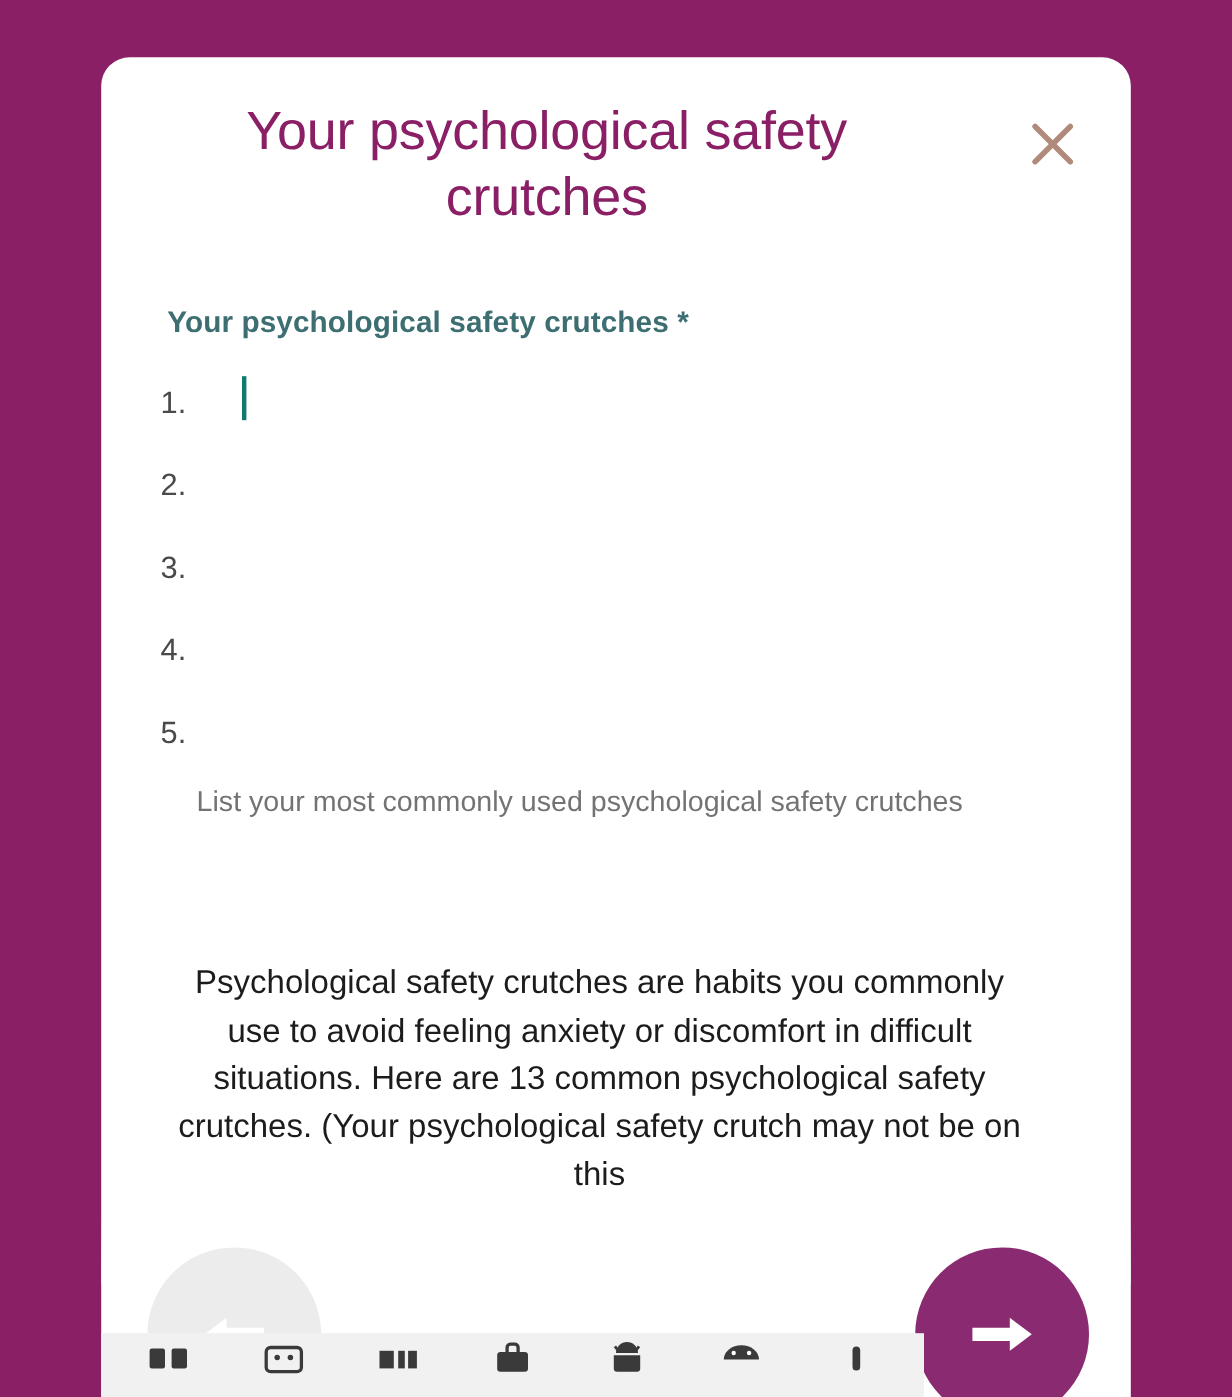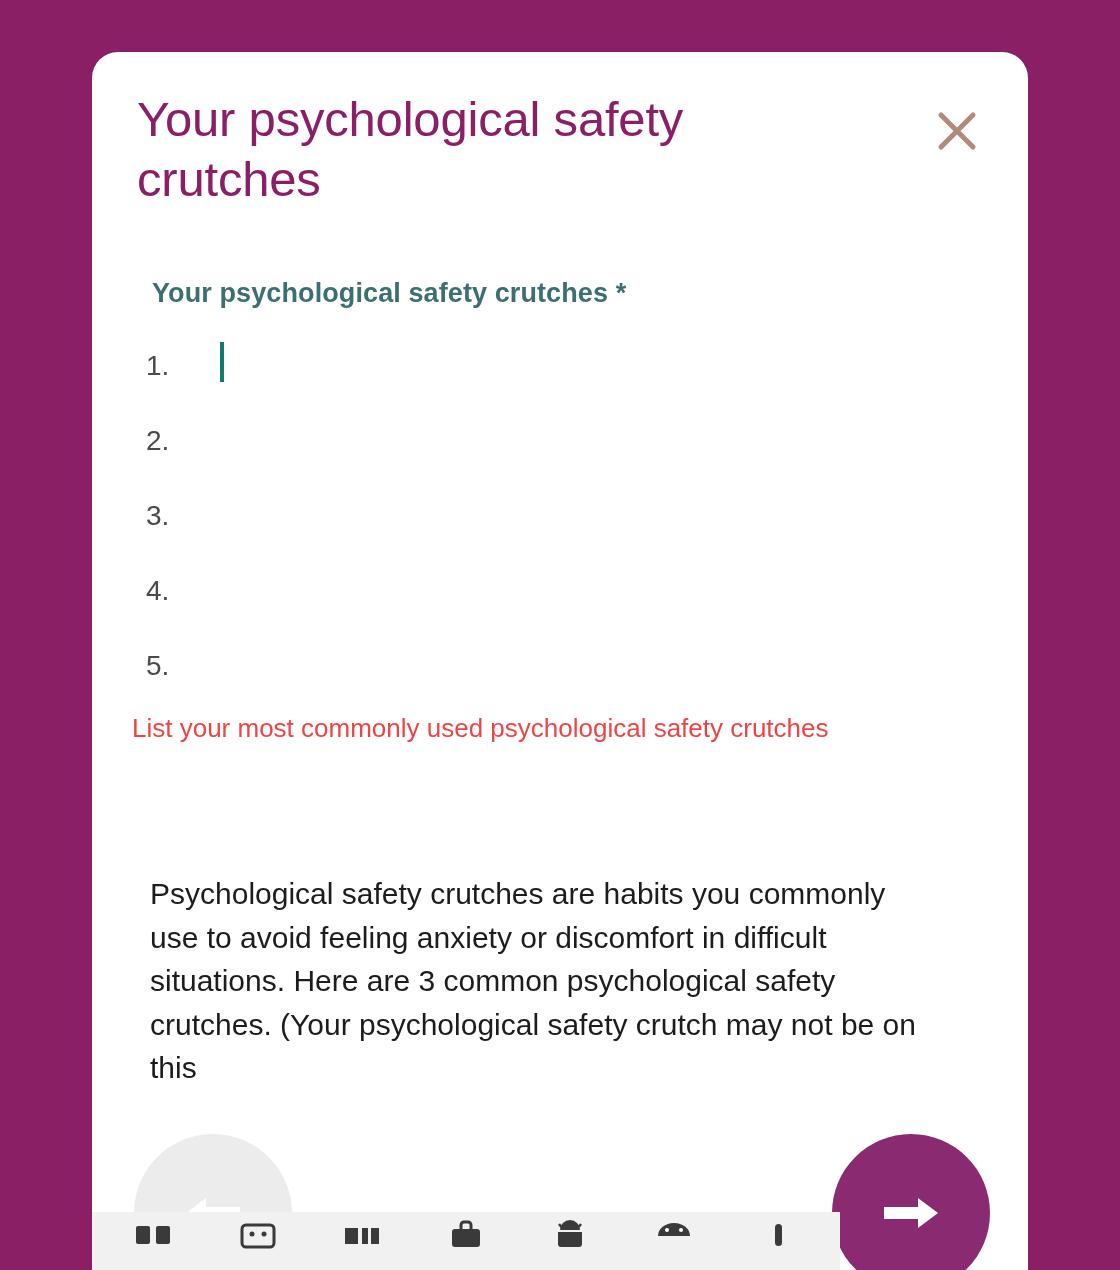--- a/index.html
+++ b/index.html
@@ -10,20 +10,21 @@
     width: 1120px;
     height: 1270px;
     background: #8a1f66;
     font-family: "Liberation Sans", sans-serif;
     overflow: hidden;
   }
   .page {
     position: relative;
     width: 932px;
     height: 1270px;
+    text-align: center;
   }
   .card {
     position: absolute;
     left: 92px;
     top: 52px;
     width: 936px;
     height: 1218px;
     background: #ffffff;
     border-radius: 26px 26px 0 0;
     overflow: hidden;
@@ -99,21 +100,21 @@
     background: #0f7a6e;
   }
 
   .help-text {
     position: absolute;
     left: 40px;
     top: 658px;
     width: 790px;
     font-size: 26px;
     line-height: 1.42;
-    color: #ef4444;
+    color: #737373;
   }
 
   .body-text {
     position: absolute;
     left: 58px;
     top: 820px;
     width: 790px;
     font-size: 30px;
     line-height: 1.45;
     color: #1c1c1c;
@@ -245,21 +246,21 @@
 
         <div class="list-row">
           <span class="list-num">5.</span>
           <span class="list-value"></span>
         </div>
 
       </div>
 
       <div class="help-text">List your most commonly used psychological safety crutches</div>
 
-      <div class="body-text">Psychological safety crutches are habits you commonly use to avoid feeling anxiety or discomfort in difficult situations. Here are 3 common psychological safety crutches. (Your psychological safety crutch may not be on this</div>
+      <div class="body-text">Psychological safety crutches are habits you commonly use to avoid feeling anxiety or discomfort in difficult situations. Here are 13 common psychological safety crutches. (Your psychological safety crutch may not be on this</div>
 
       <div class="fade"></div>
 
       <div class="nav-back">
         <span class="arrow">
           <svg width="62" height="46" viewBox="0 0 62 46">
             <path d="M4 23 L24 8 L24 17 L58 17 L58 29 L24 29 L24 38 Z" fill="#ffffff"></path>
           </svg>
         </span>
       </div>

